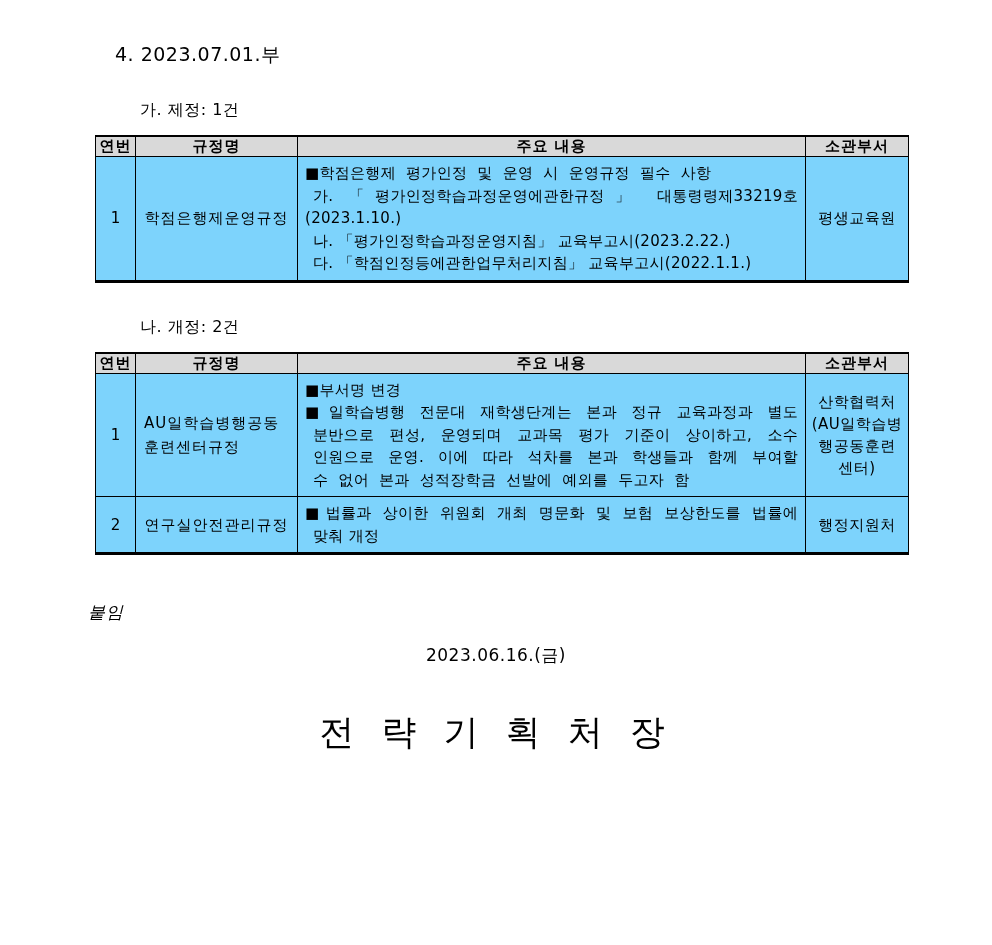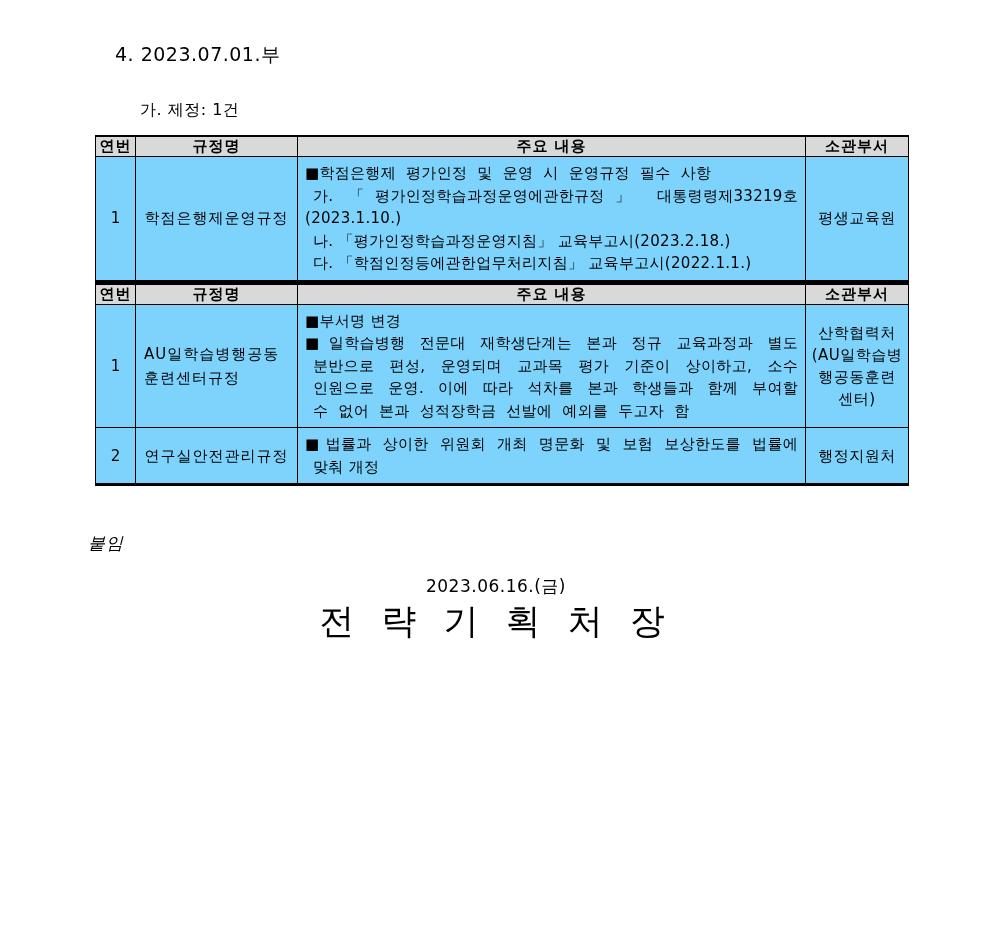--- a/index.html
+++ b/index.html
@@ -73,20 +73,21 @@
   .attachment .label { margin-right: 20px; }
   .attachment .items .item { line-height: 20px; margin-bottom: 18px; word-spacing: 3px; }
 
   .doc-date {
     margin-top: 20px;
     text-align: center;
     font-size: 17px;
     letter-spacing: 0.5px;
   }
   .signer {
+    margin-top: 42px;
     text-align: center;
     font-size: 35px;
     font-weight: 500;
     letter-spacing: 8px;
   }
 </style>
 </head>
 <body>
 
 <div class="page">
@@ -111,28 +112,29 @@
       </tr>
     </thead>
     <tbody>
       <tr>
         <td class="t-no">1</td>
         <td class="t-name">학점은행제운영규정</td>
         <td class="t-content">
           <div class="line ws">■학점은행제 평가인정 및 운영 시 운영규정 필수 사항</div>
           <div class="line ind stretch">가. 「평가인정학습과정운영에관한규정」 대통령령제33219호</div>
           <div class="line">(2023.1.10.)</div>
-          <div class="line ind">나. 「평가인정학습과정운영지침」 교육부고시(2023.2.18.)</div>
+          <div class="line ind">나. 「평가인정학습과정운영지침」 교육부고시(2023.2.22.)</div>
           <div class="line ind">다. 「학점인정등에관한업무처리지침」 교육부고시(2022.1.1.)</div>
         </td>
         <td class="t-dept">평생교육원</td>
       </tr>
     </tbody>
   </table>
 
+  <div class="subheading b">나. 개정: 2건</div>
 
   <table class="reg-table">
     <colgroup>
         <col class="c1">
         <col class="c2">
         <col class="c3">
         <col class="c4">
       </colgroup>
     <thead>
       <tr>

